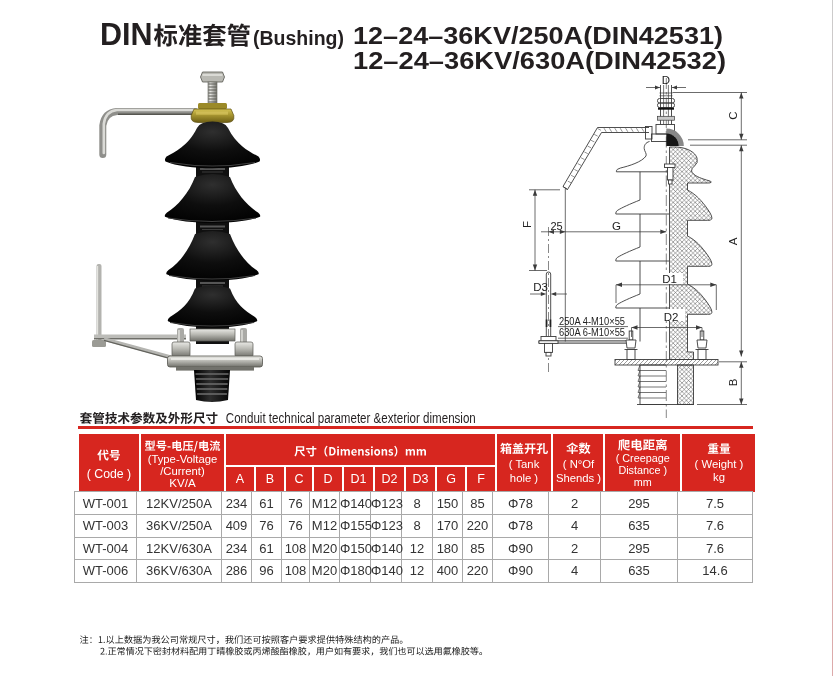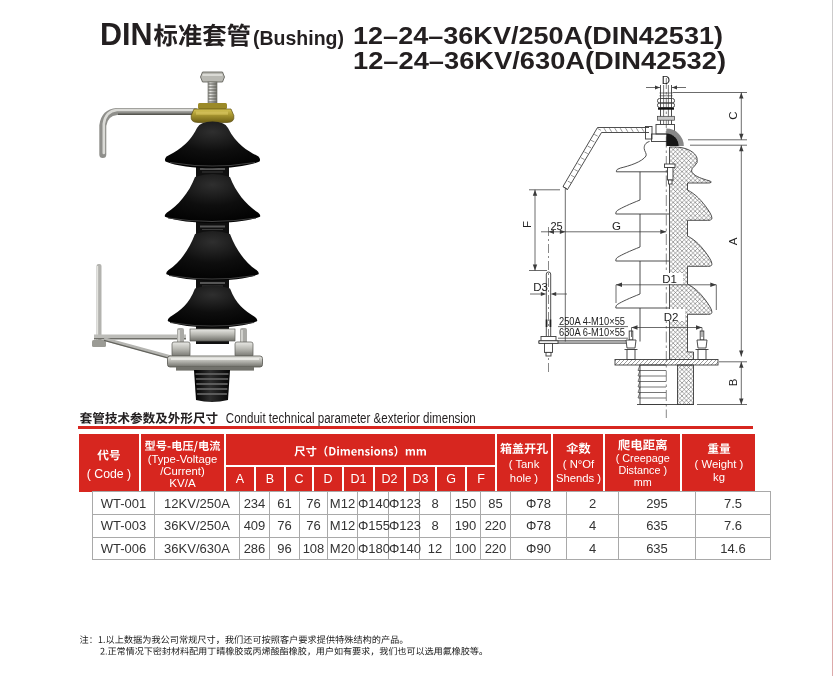--- a/index.html
+++ b/index.html
@@ -1,18 +1,18 @@
 <!DOCTYPE html>
 <html><head><meta charset="utf-8">
 <style>
 html,body{margin:0;padding:0;background:#fff;}
 #page{position:relative;width:838px;height:676px;overflow:hidden;font-family:"Liberation Sans",sans-serif;background:#fff;}
 .rc{position:absolute;background:#d7261f;}
 #rule{position:absolute;left:78px;top:426.4px;width:675px;height:2.2px;background:#d7261f;}
-#tb{position:absolute;left:92px;top:491.4px;border-collapse:collapse;table-layout:fixed;width:678px;font-size:13px;color:#333;}
+#tb{position:absolute;left:74px;top:491.4px;border-collapse:collapse;table-layout:fixed;width:678px;font-size:13px;color:#333;}
 #tb td{border:1px solid #a9a9a9;text-align:center;padding:0;height:21.6px;line-height:1;font-family:"Liberation Sans",sans-serif;}
 #pborder{position:absolute;left:832px;top:0;width:1px;height:676px;background:linear-gradient(#cccccc,#ddaaaa);}
 svg.ovl{position:absolute;left:0;top:0;pointer-events:none;}
 </style></head>
 <body>
 <div id="page">
 <div id="rule"></div>
 <div class="rc" style="left:79px;top:433.5px;width:60px;height:58.0px"></div>
 <div class="rc" style="left:141px;top:433.5px;width:83px;height:58.0px"></div>
 <div class="rc" style="left:226px;top:433.5px;width:269px;height:31.30000000000001px"></div>
@@ -68,38 +68,55 @@
         <tr>
           <td>WT-003</td>
           <td>36KV/250A</td>
           <td>409</td>
           <td>76</td>
           <td>76</td>
           <td>M12</td>
           <td>Φ155</td>
           <td>Φ123</td>
           <td>8</td>
-          <td>190</td>
+          <td>170</td>
           <td>220</td>
           <td>Φ78</td>
           <td>4</td>
           <td>635</td>
+          <td>7.6</td>
+        </tr>
+        <tr>
+          <td>WT-004</td>
+          <td>12KV/630A</td>
+          <td>234</td>
+          <td>61</td>
+          <td>108</td>
+          <td>M20</td>
+          <td>Φ150</td>
+          <td>Φ140</td>
+          <td>12</td>
+          <td>180</td>
+          <td>85</td>
+          <td>Φ90</td>
+          <td>2</td>
+          <td>295</td>
           <td>7.6</td>
         </tr>
         <tr>
           <td>WT-006</td>
           <td>36KV/630A</td>
           <td>286</td>
           <td>96</td>
           <td>108</td>
           <td>M20</td>
           <td>Φ180</td>
           <td>Φ140</td>
           <td>12</td>
-          <td>100</td>
+          <td>400</td>
           <td>220</td>
           <td>Φ90</td>
           <td>4</td>
           <td>635</td>
           <td>14.6</td>
         </tr>
       </tbody>
     </table>
 <div id="pborder"></div>
 <svg class="ovl" width="838" height="676" viewBox="0 0 838 676">

